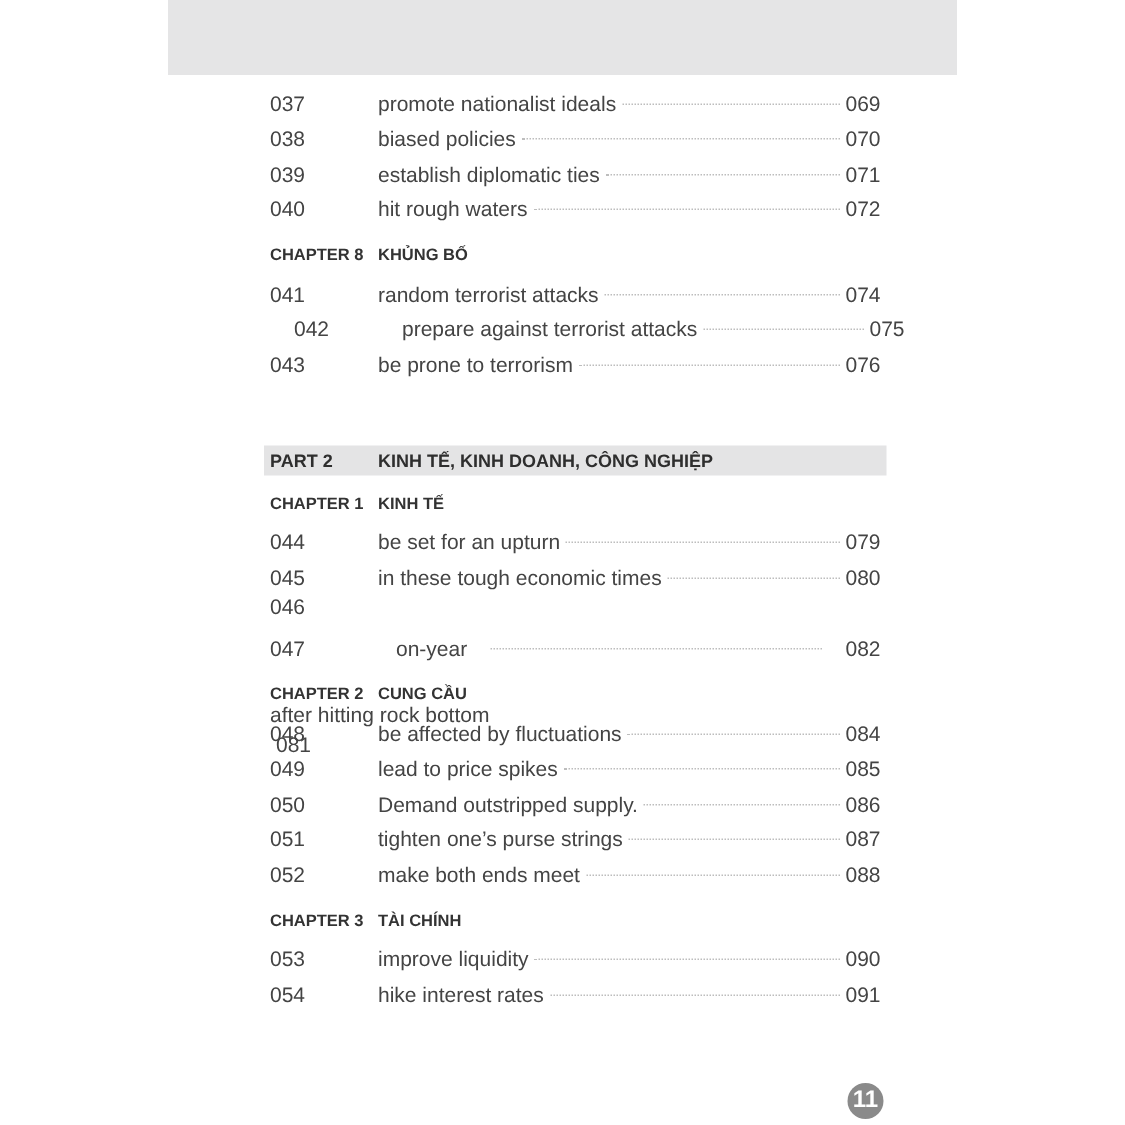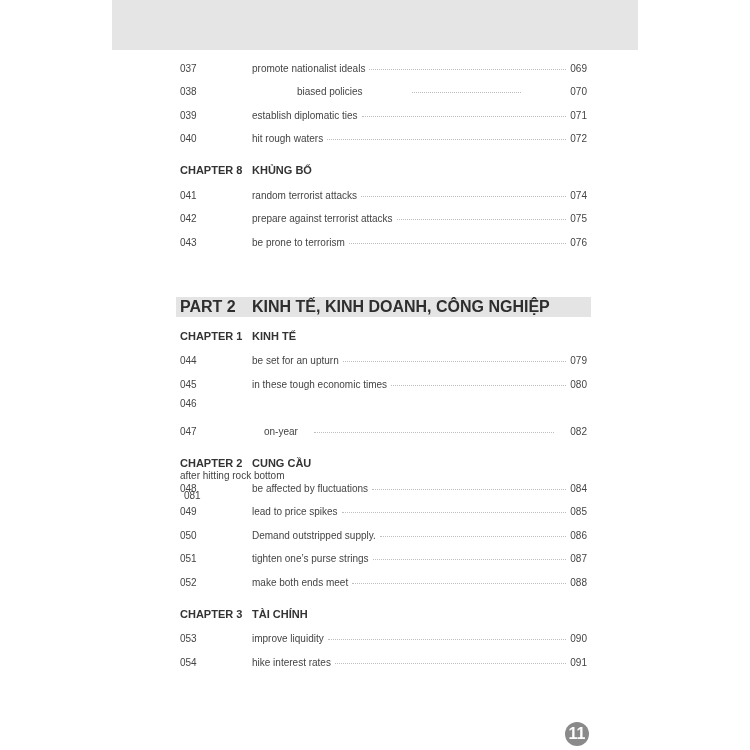--- a/index.html
+++ b/index.html
@@ -1,49 +1,49 @@
 <!DOCTYPE html>
 <html><head>
 <meta charset="utf-8">
 <style>
   html, body { margin:0; padding:0; background:#ffffff; }
   body { width:750px; height:750px; position:relative; overflow:hidden;
          font-family:"Liberation Sans", "DejaVu Sans", sans-serif; color:#3a3a3a; }
   .top-band { position:absolute; left:112px; top:0; width:526px; height:50px; background:#e5e5e6; }
   .toc { position:absolute; left:180px; width:407px; }
   .row { position:absolute; left:0; width:407px; height:16px; display:flex; align-items:baseline;
-         font-size:10px; line-height:16px; color:#444; }
+         font-size:14px; line-height:16px; color:#444; }
   .row .num { width:72px; flex:0 0 72px; }
   .row .title { flex:0 0 auto; white-space:nowrap; padding-right:4px; }
   .row .leader { flex:1 1 auto; border-bottom:1px dotted #bdbdbd; height:0; margin-bottom:3px; align-self:flex-end; position:relative; top:-4px; }
   .row .page { flex:0 0 auto; padding-left:4px; text-align:right; }
   .chapter { position:absolute; left:0; height:18px; display:flex; align-items:center;
              font-size:11px; font-weight:bold; color:#333; }
   .chapter .clabel { width:72px; flex:0 0 72px; white-space:nowrap; }
   .part-bar { position:absolute; left:176px; top:297px; width:415px; height:20px; background:#e4e4e5;
-              display:flex; align-items:center; font-size:16px; font-weight:bold; color:#2e2e2e; }
+              display:flex; align-items:center; font-size:12px; font-weight:bold; color:#2e2e2e; }
   .part-bar .plabel { width:72px; flex:0 0 72px; padding-left:4px; }
   .page-badge { position:absolute; left:565px; top:690px; width:24px; height:24px; border-radius:50%;
                 background:#8a8a8a; color:#fff; font-size:16px; font-weight:bold;
                 display:flex; align-items:center; justify-content:center;margin-top:32px; }
 </style>
 </head>
 <body>
 
 <div class="top-band"></div>
 
 <div class="toc" style="top:0;">
 
   <div class="row" style="top:61px;">
     <span class="num">037</span>
     <span class="title">promote nationalist ideals</span>
     <span class="leader"></span>
     <span class="page">069</span>
   </div>
-  <div class="row" style="top:84px;gap:45px;">
+  <div class="row" style="top:84px;">
     <span class="num">038</span>
     <span class="title">biased policies</span>
     <span class="leader"></span>
     <span class="page">070</span>
   </div>
   <div class="row" style="top:108px;">
     <span class="num">039</span>
     <span class="title">establish diplomatic ties</span>
     <span class="leader"></span>
     <span class="page">071</span>
@@ -58,21 +58,21 @@
   <div class="chapter" style="top:161px;">
     <span class="clabel">CHAPTER 8</span>
     <span>KHỦNG BỐ</span>
   </div>
   <div class="row" style="top:188px;justify-content:center;">
     <span class="num">041</span>
     <span class="title">random terrorist attacks</span>
     <span class="leader"></span>
     <span class="page">074</span>
   </div>
-  <div class="row" style="top:211px;">
+  <div class="row" style="top:211px;margin-left:16px;">
     <span class="num">042</span>
     <span class="title">prepare against terrorist attacks</span>
     <span class="leader"></span>
     <span class="page">075</span>
   </div>
   <div class="row" style="top:235px;">
     <span class="num">043</span>
     <span class="title">be prone to terrorism</span>
     <span class="leader"></span>
     <span class="page">076</span>

